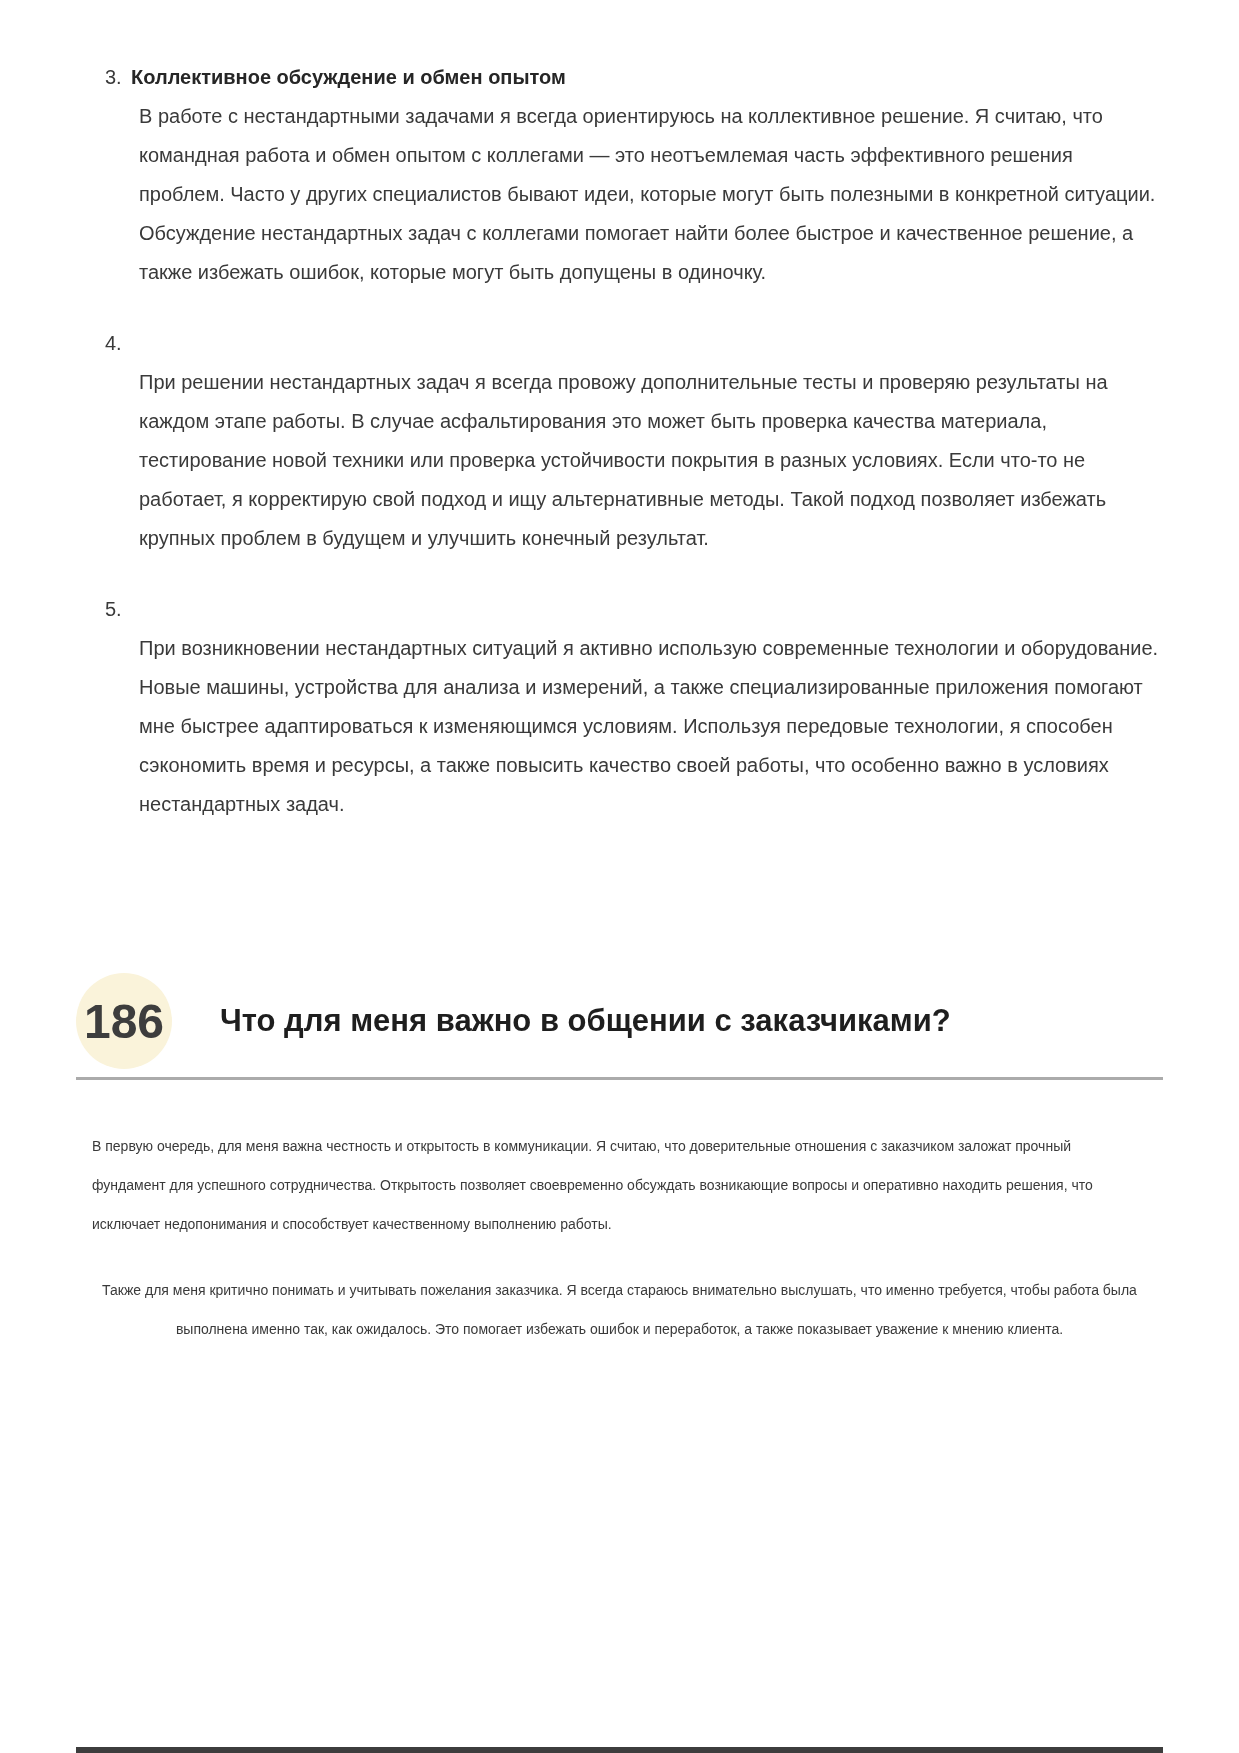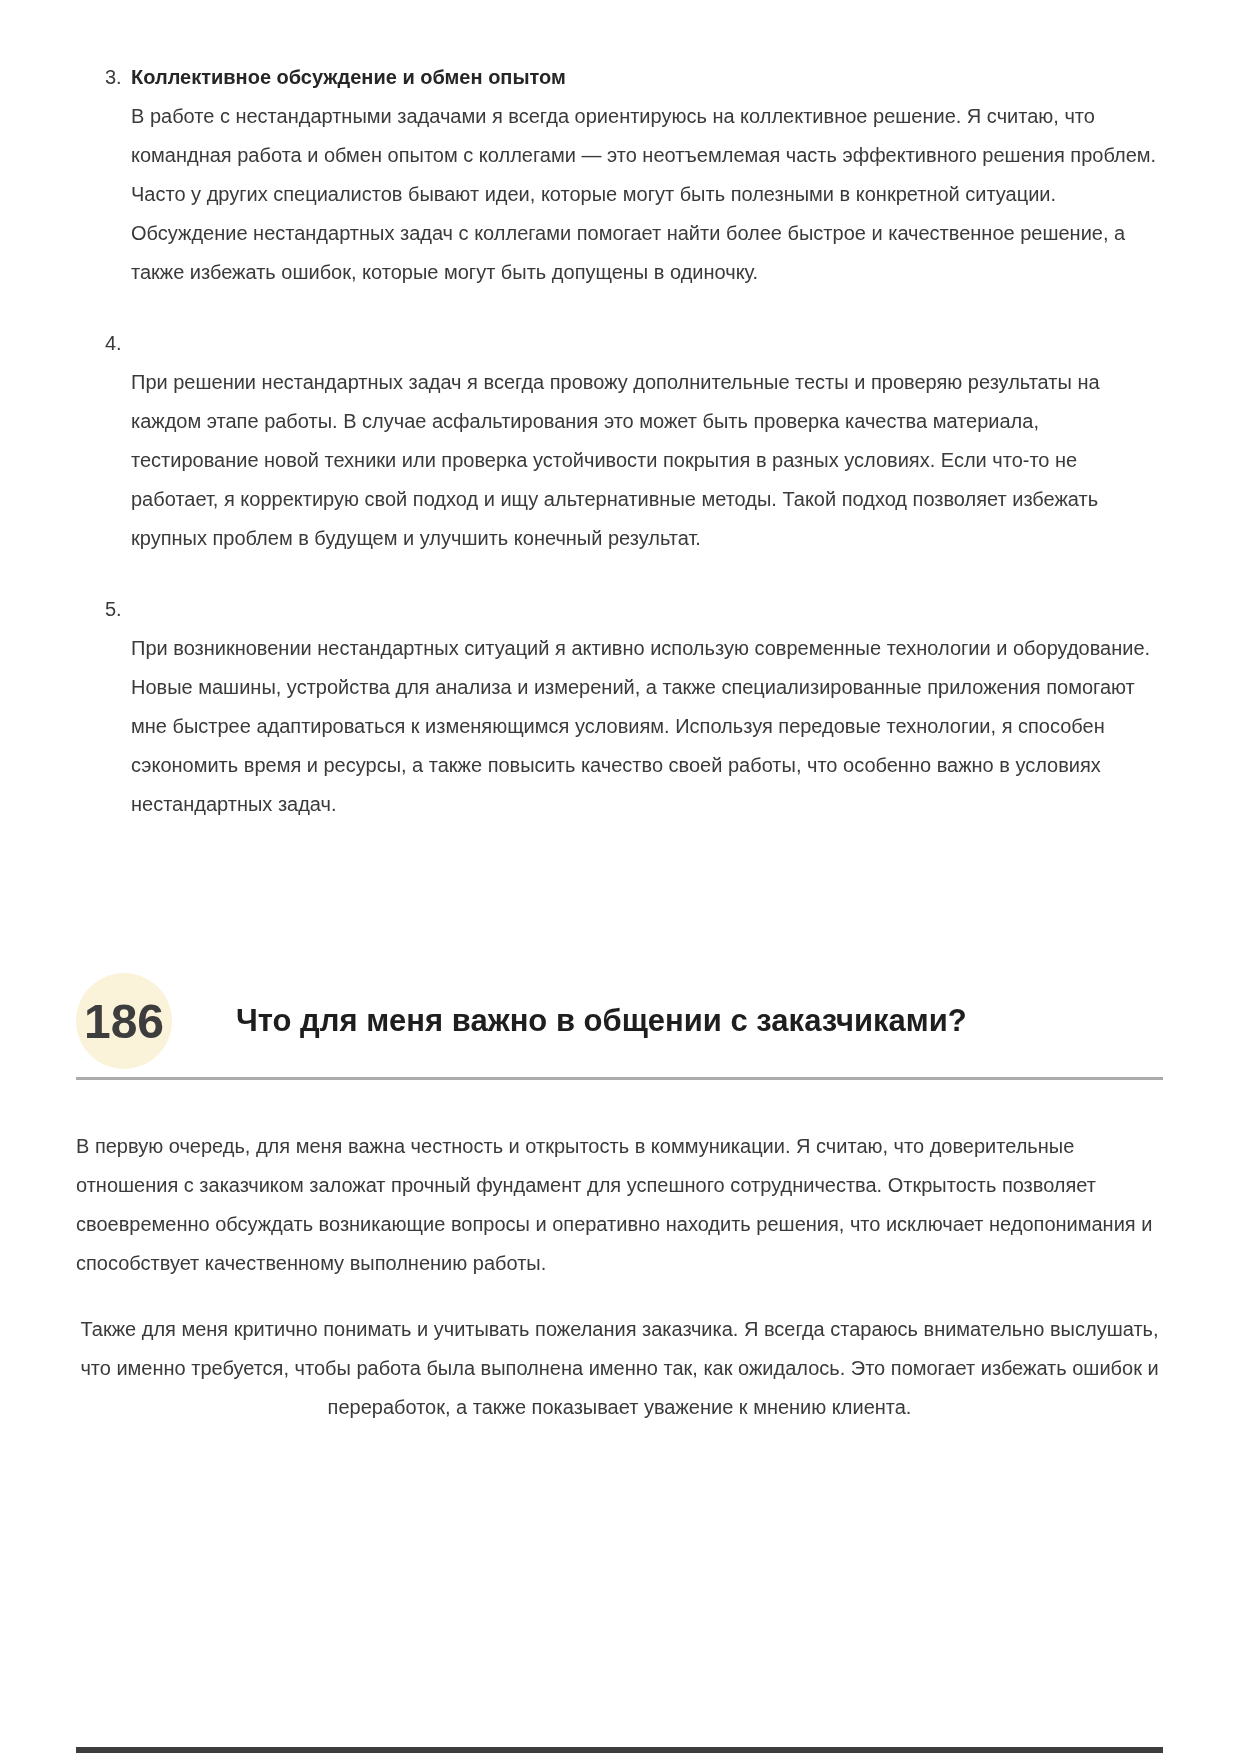--- a/index.html
+++ b/index.html
@@ -26,47 +26,47 @@
     padding:58px 76px 0 76px;
     position:relative;
   }
   
   .qlist{ margin:0; padding:0 0 0 29px; list-style:none; }
   .qlist li{ margin:0 0 32px 0; }
   .li-head{ display:flex; line-height:39px; font-size:20px; }
   .li-num{ flex:none; width:26px; color:var(--body-text); }
   .li-title{ font-weight:bold; color:var(--heading-text); }
   .li-body{
-    margin-left:26px;
+    margin-left:34px;
     font-size:20px; line-height:39px;
     color:var(--body-text);
   }
   
   .q-header{
     margin-top:149px;
-    display:flex; align-items:center; gap:52px;
+    display:flex; align-items:center; gap:36px;
   }
   .q-badge{
     flex:none;
     width:96px; height:96px; border-radius:50%;
     background:var(--badge-background);
     display:flex; align-items:center; justify-content:center;
     font-size:48px; font-weight:bold; color:var(--badge-text);
   }
   .q-title{
     margin:12px; font-size:31px; font-weight:bold;
     color:#1e1e1e; line-height:1.2;
   }
   .divider{
     margin-top:8px; height:3px; width:100%;
     background:var(--divider);
   }
   
   .para{
-    margin:0; font-size:20px; line-height:39px;
+    margin:16px; font-size:14px; line-height:39px;
     color:var(--body-text);
   }
   .para-first{ margin-top:47px; }
   .para + .para{ margin-top:27px;text-align:center; }
   .bottom-bar{
     position:absolute; left:76px; right:76px; bottom:0;
     height:6px; background:var(--bottom-bar);
   }
 </style>
 </head>

